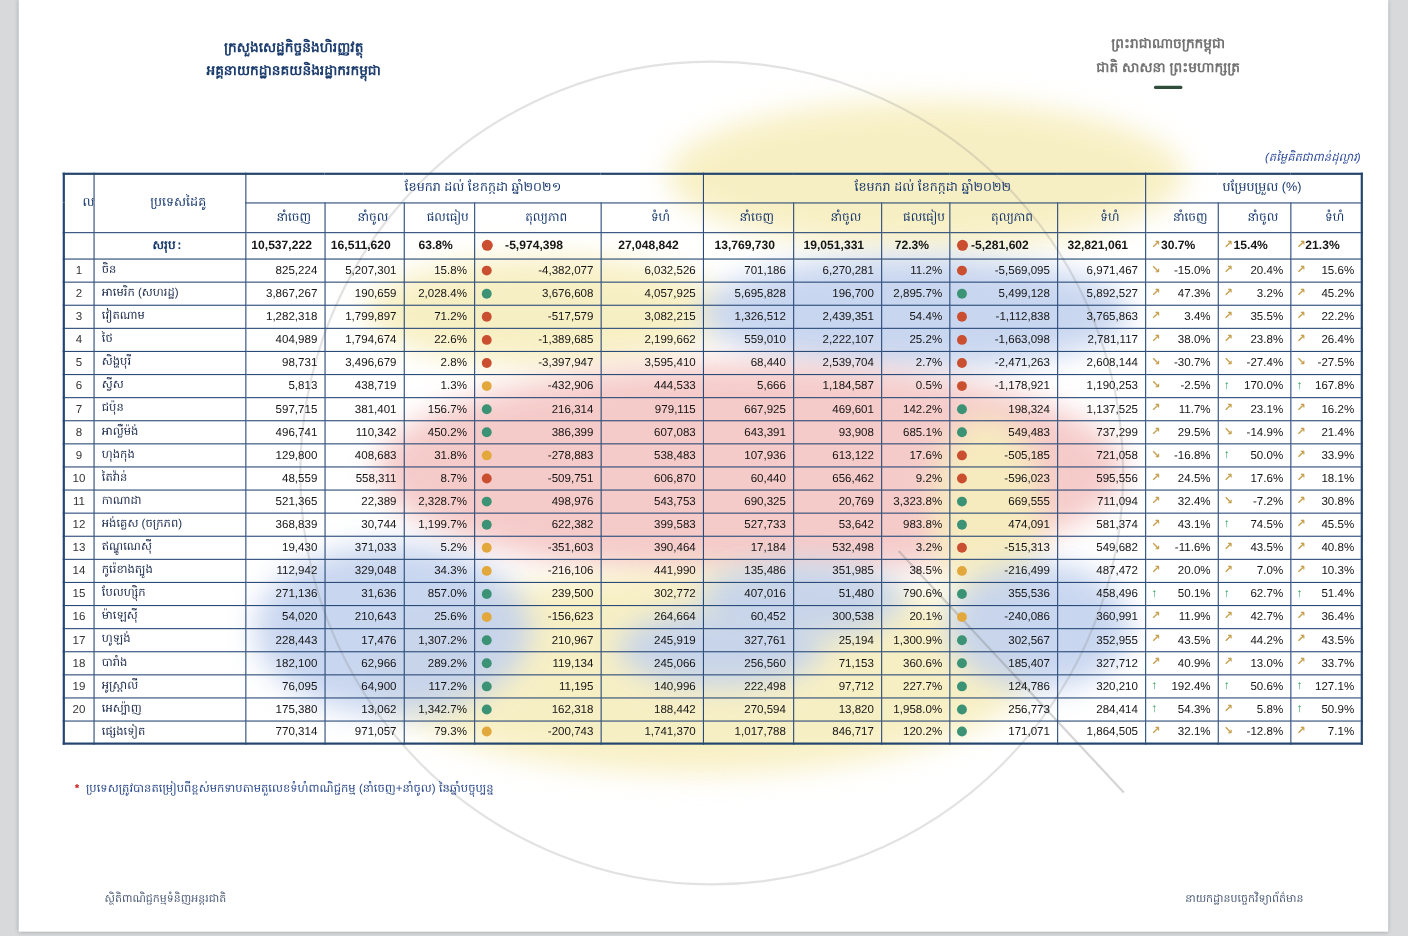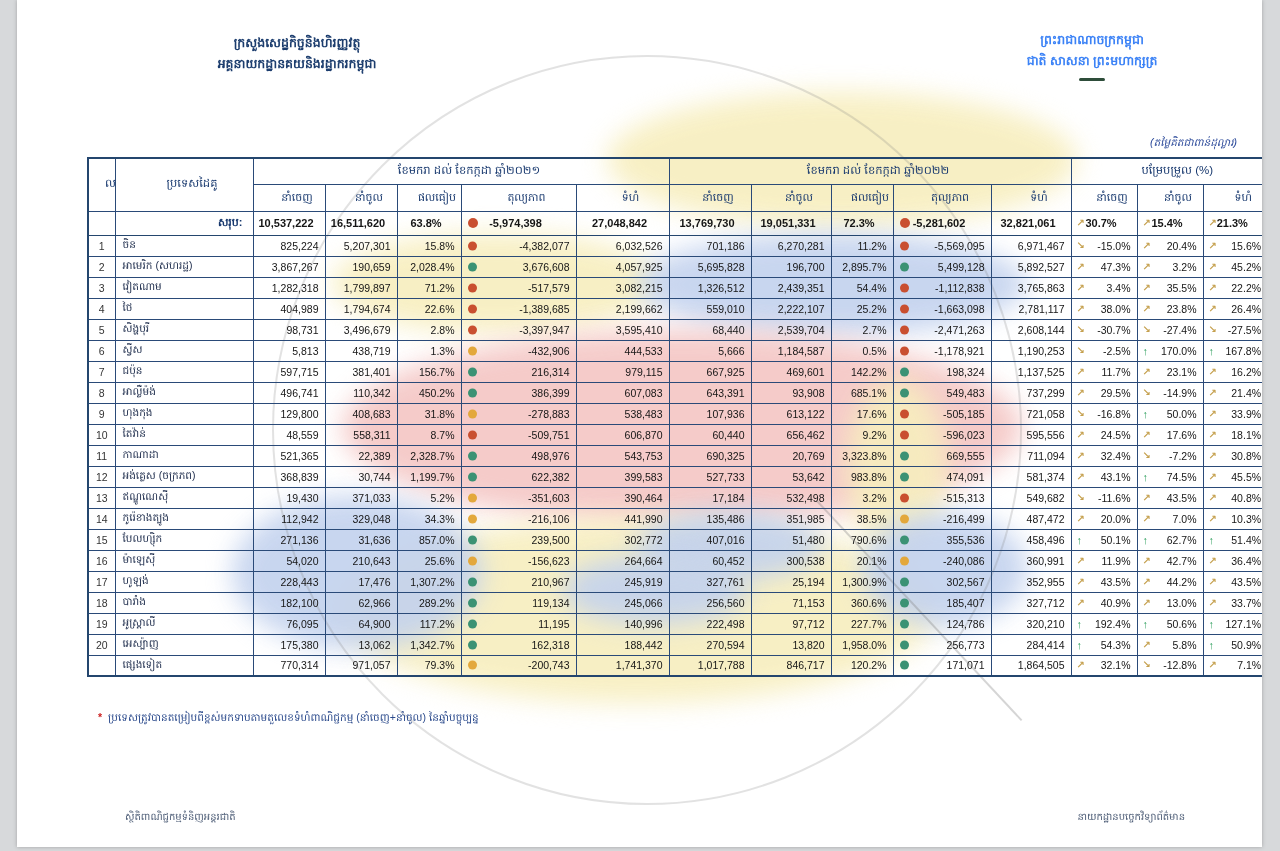--- a/index.html
+++ b/index.html
@@ -28,25 +28,25 @@
   .wm-ybottom     { left:320px; top:518px; width:600px; height:185px; }
   .wm-blueleft    { left:215px; top:495px; width:250px; height:155px; }
   .wm-bluemid     { left:620px; top:510px; width:185px; height:70px; }
   .wm-blueright   { left:845px; top:512px; width:165px; height:115px; }
   .wm-bluecenter  { left:545px; top:555px; width:185px; height:70px; }
   .wm-circle { position:absolute; left:255px; top:55px; width:750px; height:750px;
                border:2px solid rgba(125,125,125,.22); border-radius:50%; }
   .wm-pen { position:absolute; left:800px; top:500px; width:300px; height:2px;
             background:rgba(125,125,125,.32); transform:rotate(47deg); transform-origin:left center; }
   
-  .content { position:absolute; inset:0; z-index:1;margin-left:30px; }
+  .content { position:absolute; inset:0; z-index:1; }
   .ministry { position:absolute; left:80px; top:33px; width:340px; text-align:center;
               color:#1c3d6e; font-weight:bold; font-size:12.5px; line-height:21px; }
   .motto { position:absolute; left:880px; top:30px; width:330px; text-align:center;
-           color:#3b82f6; font-weight:bold; font-size:12.5px; line-height:21px; }
+           color:#737373; font-weight:bold; font-size:12.5px; line-height:21px; }
   .motto-divider { width:26px; height:3px; background:#2e4d3a; border-radius:2px; margin:6px auto 0; }
   .title { position:absolute; left:0; top:104px; width:100%; text-align:center;
            color:#2c4a9a; font-weight:bold; font-size:15px; }
   .unit-note { position:absolute; right:25px; top:136px; color:#2c4a9a;
                font-style:italic; font-size:10.5px; }
   
   table.trade { position:absolute; left:40px; top:157px; width:1180px;
                 border-collapse:collapse; table-layout:fixed;
                 font-size:10.5px; color:#151515; background:transparent; }
   table.trade th, table.trade td { border:1px solid #2a4a78; overflow:hidden; white-space:nowrap; }
@@ -54,21 +54,21 @@
   th { color:#17386e; font-size:11px; font-weight:normal; background:transparent;padding-left:16px; }
   tr.h1 th { height:26px; font-size:11.5px; }
   tr.h2 th { height:27px; }
   td.no { text-align:center; color:#333; }
   td.country { text-align:left; padding-left:7px; color:#1b2a4a; }
   td.num { text-align:right; padding-right:6px; }
   td.bal, td.chg { position:relative; text-align:right; padding-right:6px; }
   tbody tr { height:21px; }
   tr.total { height:24px; font-weight:bold; font-size:11px; }
   tr.total td { border-bottom:1.5px solid #24466e;text-align:center; }
-  tr.total td.country { text-align:right; padding-right:10px; color:#17386e; }
+  tr.total td.country { padding-right:10px; color:#17386e;font-family:Liberation Mono, monospace; }
   .gs { border-left-width:1.5px !important; }
   .dot { position:absolute; left:6px; top:50%; transform:translateY(-50%);
          width:9px; height:9px; border-radius:50%; }
   tr.total .dot { width:10px; height:10px; }
   .dot.red    { background:#c94f30; }
   .dot.green  { background:#3b9274; }
   .dot.yellow { background:#e3a83c; }
   .arr { position:absolute; left:5px; top:50%; transform:translateY(-50%);
          font-size:10px; font-weight:bold; line-height:1; }
   .a-gold  { color:#c5a04e; }

